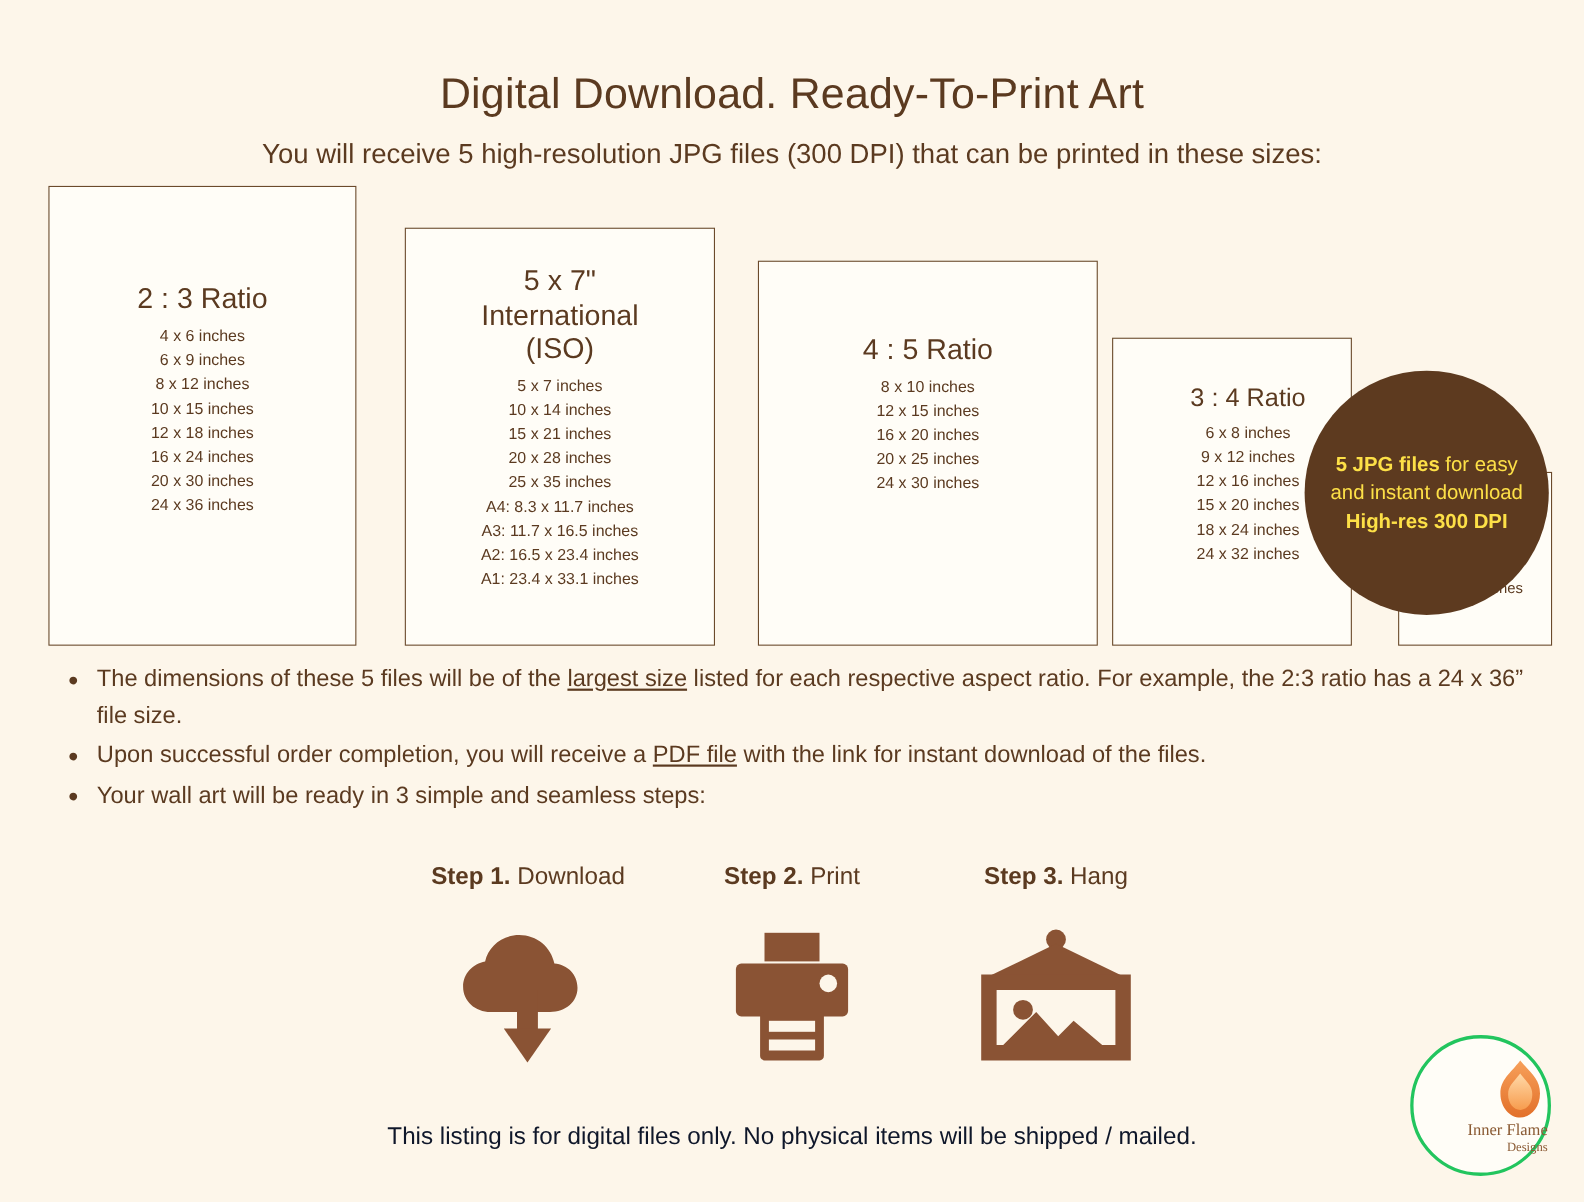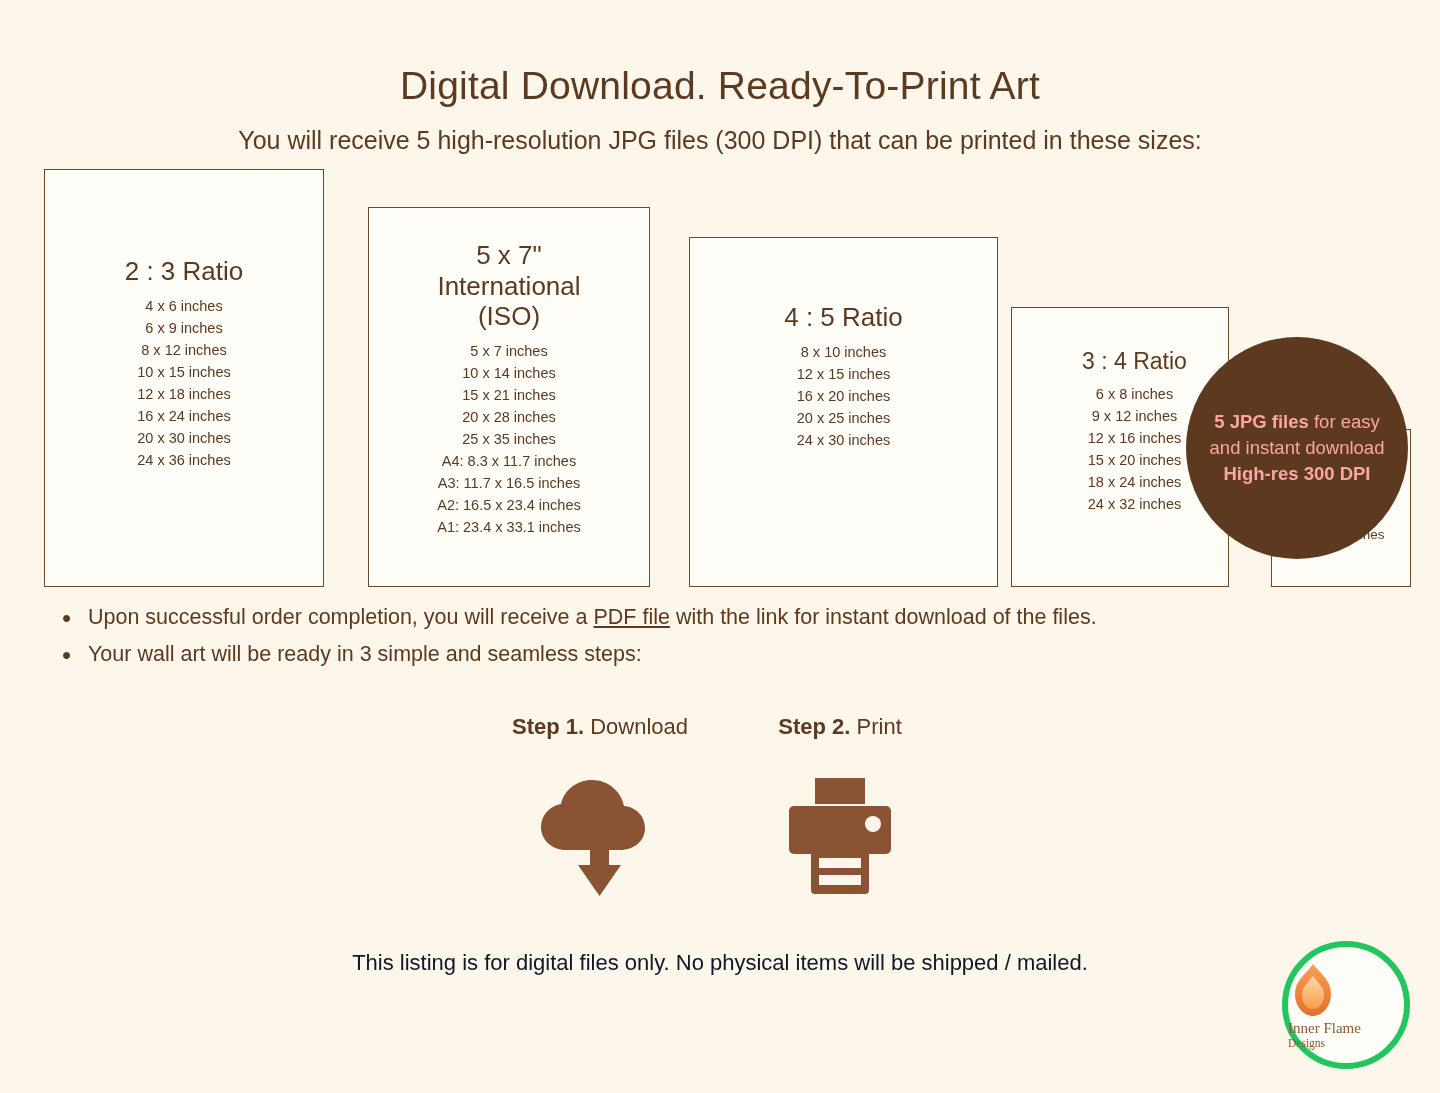--- a/index.html
+++ b/index.html
@@ -75,21 +75,21 @@
   #frame-1114 .ratio { margin-top: 28px; font-size: 24px; }
   #frame-1114 .sizes { font-size: 13.5px; }
 
   
   .badge {
     position: absolute;
     left: 1186px; top: 168px;
     width: 222px; height: 222px;
     border-radius: 50%;
     background: #5d3a1f;
-    color: #fca5a5;
+    color: #fde047;
     display: flex;
     align-items: center;
     justify-content: center;
     text-align: center;
     font-size: 18.5px;
     line-height: 1.42;
     padding: 0 22px;
   }
   .badge b { font-weight: bold; }
 
@@ -139,24 +139,24 @@
     margin-top: 38px;
   }
 
   
   .logo {
     position: absolute;
     right: 30px; bottom: 24px;
     width: 128px; height: 128px;
     border-radius: 50%;
     background: #fffdf7;
-    border: 6px solid #22c55e;
+    border: 3px solid #22c55e;
     display: flex;
     flex-direction: column;
-    align-items: flex-start;
+    align-items: flex-end;
     justify-content: center;
   }
   .logo .lname {
     font-size: 15px;
     color: #8a5a33;
     margin-top: 2px;
     font-family: "Liberation Serif", serif;
   }
   .logo .lsub {
     font-size: 11.5px;
@@ -230,20 +230,23 @@
       <div>
         <b>5 JPG files</b><span> for easy and instant download</span><br>
         <b>High-res 300 DPI</b>
       </div>
     </div>
 
   </div>
 
   <ul class="bullets">
     <li>
+      <span>The dimensions of these 5 files will be of the </span><span class="u">largest size</span><span> listed for each respective aspect ratio. For example, the 2:3 ratio has a 24 x 36” file size.</span>
+    </li>
+    <li>
       <span>Upon successful order completion, you will receive a </span><span class="u">PDF file</span><span> with the link for instant download of the files.</span>
     </li>
     <li>
       <span>Your wall art will be ready in 3 simple and seamless steps:</span>
     </li>
   </ul>
 
   <div class="steps">
 
     <div class="step">
@@ -272,20 +275,37 @@
             <rect x="14" y="34" width="102" height="48" rx="5"></rect>
             <circle cx="98" cy="52" r="8" fill="#fdf6ea"></circle>
             <rect x="36" y="78" width="58" height="44" rx="4"></rect>
             <rect x="44" y="86" width="42" height="10" fill="#fdf6ea"></rect>
             <rect x="44" y="103" width="42" height="10" fill="#fdf6ea"></rect>
           </g>
         </svg>
       </div>
     </div>
 
+    <div class="step">
+      <div class="step-label">
+        <b>Step 3.</b><span> Hang</span>
+      </div>
+      <div class="step-icon">
+        <svg width="164" height="130" viewBox="0 0 164 130" aria-hidden="true">
+          <g fill="#8a5334">
+            <circle cx="82" cy="12" r="9"></circle>
+            <path d="M82 16 L20 46 h124 z"></path>
+            <path d="M14 44h136v78H14z"></path>
+            <rect x="28" y="58" width="108" height="50" fill="#fdf6ea"></rect>
+            <circle cx="52" cy="76" r="9"></circle>
+            <path d="M34 108l30-30 20 22 14-14 26 22z"></path>
+          </g>
+        </svg>
+      </div>
+    </div>
 
   </div>
 
   <div class="footer-note">This listing is for digital files only. No physical items will be shipped / mailed.</div>
 
   <div class="logo">
     <svg width="50" height="56" viewBox="0 0 50 56" aria-hidden="true">
       <defs>
         <linearGradient id="g1" x1="0" y1="0" x2="0" y2="1">
           <stop offset="0" stop-color="#f7a05a"></stop>

